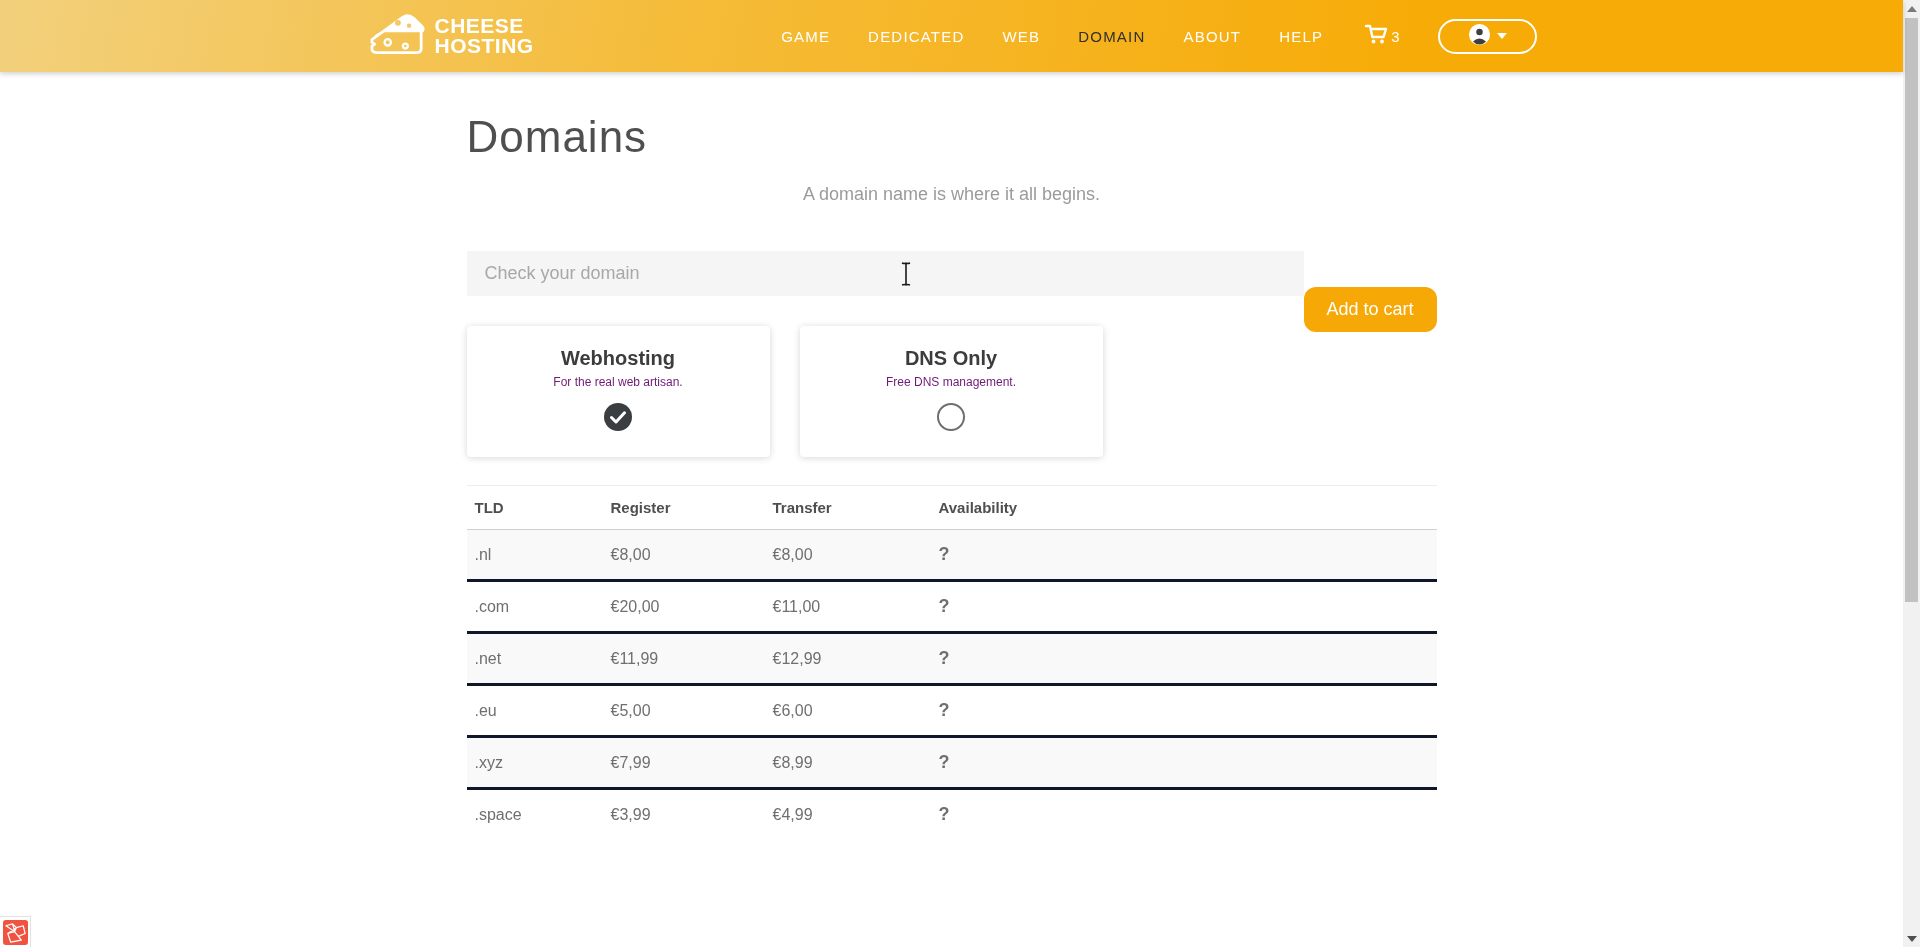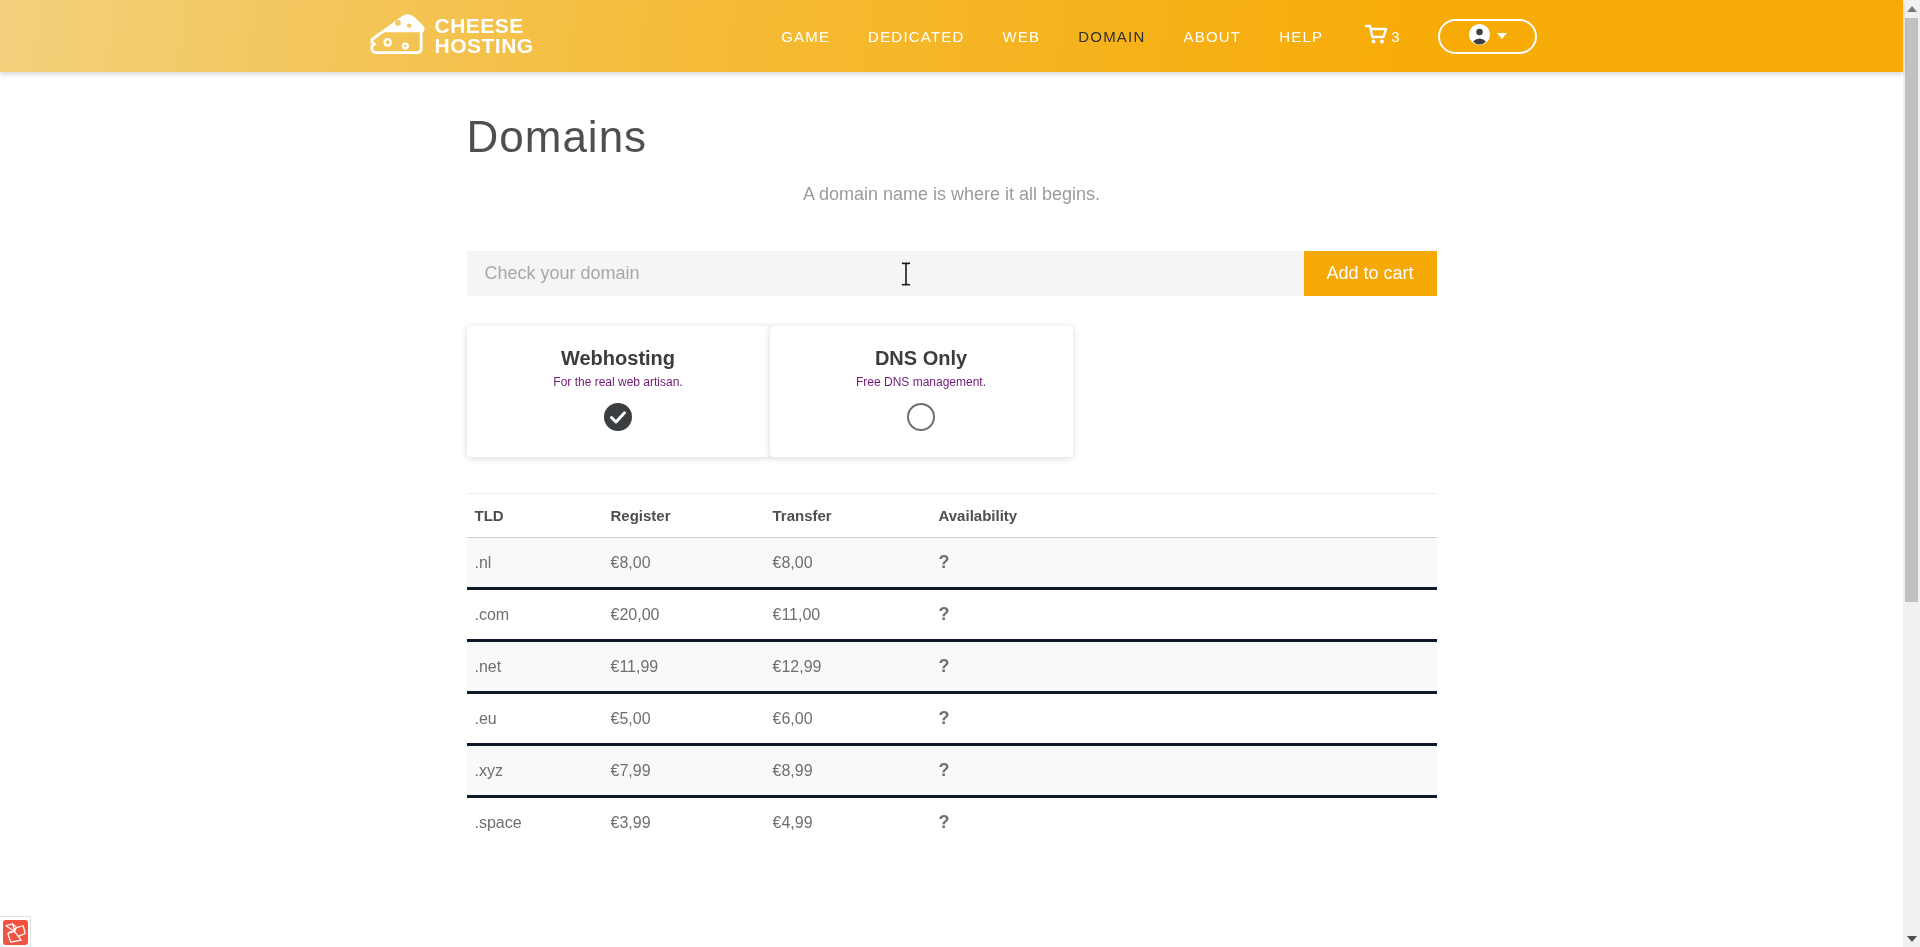--- a/index.html
+++ b/index.html
@@ -64,43 +64,44 @@
   .search-input {
     flex: 1; height: 45px;
     background: #f5f5f5; border: none; outline: none;
     font-size: 18px; color: #555; padding: 0 18px;
     font-family: "Liberation Sans", sans-serif;
   }
   .search-input::placeholder { color: #a8a8a8; }
   .add-cart-btn {
     width: 133px; height: 45px;
     background: #f5a806; color: #ffffff;
-    border: none; border-radius: 0;
+    border: none; border-radius: 12px;
     font-size: 18px; cursor: pointer;
     font-family: "Liberation Sans", sans-serif;
+    margin-top: 36px;
   }
   .ibeam-cursor { position: absolute; left: 433px; top: 10px; pointer-events: none; }
 
   
-  .plans { margin-top: 30px; display: flex; }
+  .plans { margin-top: 30px; display: flex; gap: 30px; }
   .plan-card {
     width: 303px; height: 131px;
     background: #ffffff; border-radius: 4px;
     box-shadow: 0 1px 7px rgba(0,0,0,0.16);
     text-align: center; cursor: pointer;
     padding-top: 21px;
   }
   .plan-title { font-size: 20px; font-weight: bold; color: #3c3c3c; }
   .plan-sub { margin-top: 5px; font-size: 12px; color: #701a75; }
   .plan-radio { margin: 14px auto 0; width: 28px; height: 28px; border-radius: 50%; position: relative; }
   .plan-radio.unchecked { border: 2px solid #6f6f6f; background: transparent; }
   .plan-radio.checked { background: #3a3e41; display: flex; align-items: center; justify-content: center; }
 
   
-  .tld-table-wrap { margin-top: 36px; }
+  .tld-table-wrap { margin-top: 28px; }
   table.tld-table { width: 100%; border-collapse: collapse; }
   .tld-table th {
     text-align: left; font-size: 15px; font-weight: bold; color: #4f4f4f;
     padding: 13px 8px; border-top: 1px solid #ededed; border-bottom: 1px solid #cfcfcf;
   }
   .tld-table td {
     font-size: 16px; color: #6f6f6f;
     padding: 14px 8px; border-top: 3px solid #0f172a;
   }
   .tld-table tbody tr:first-child td { border-top: none; }

